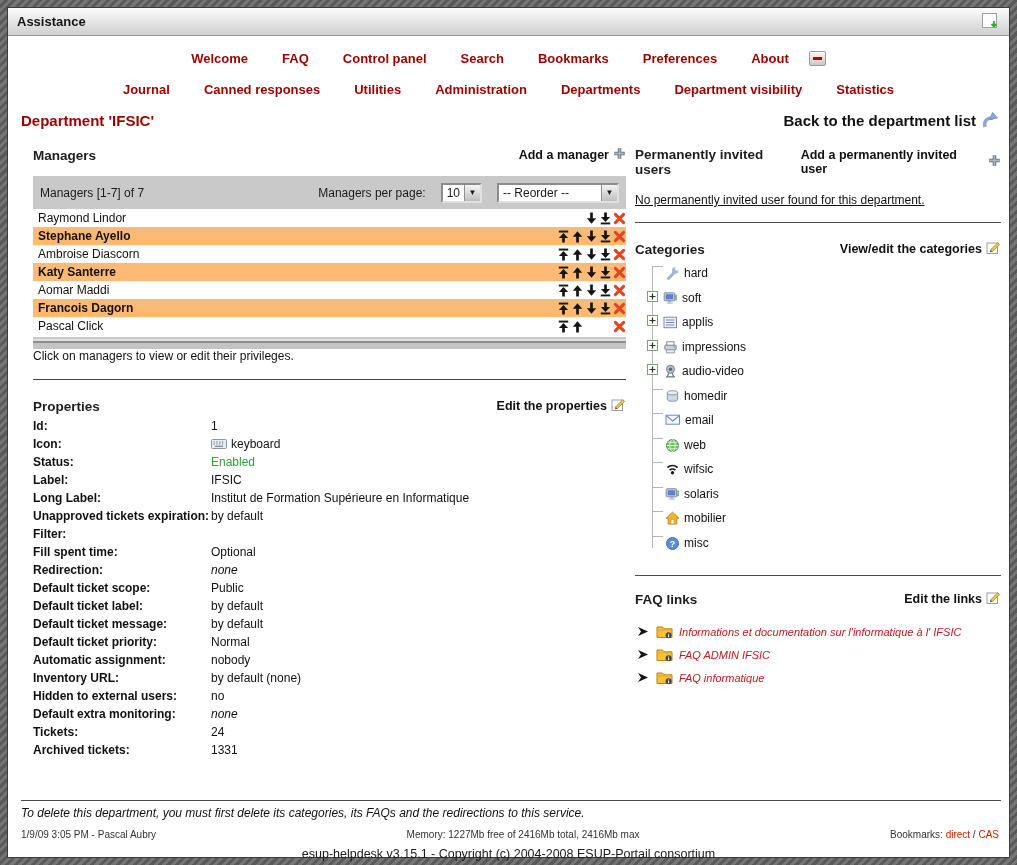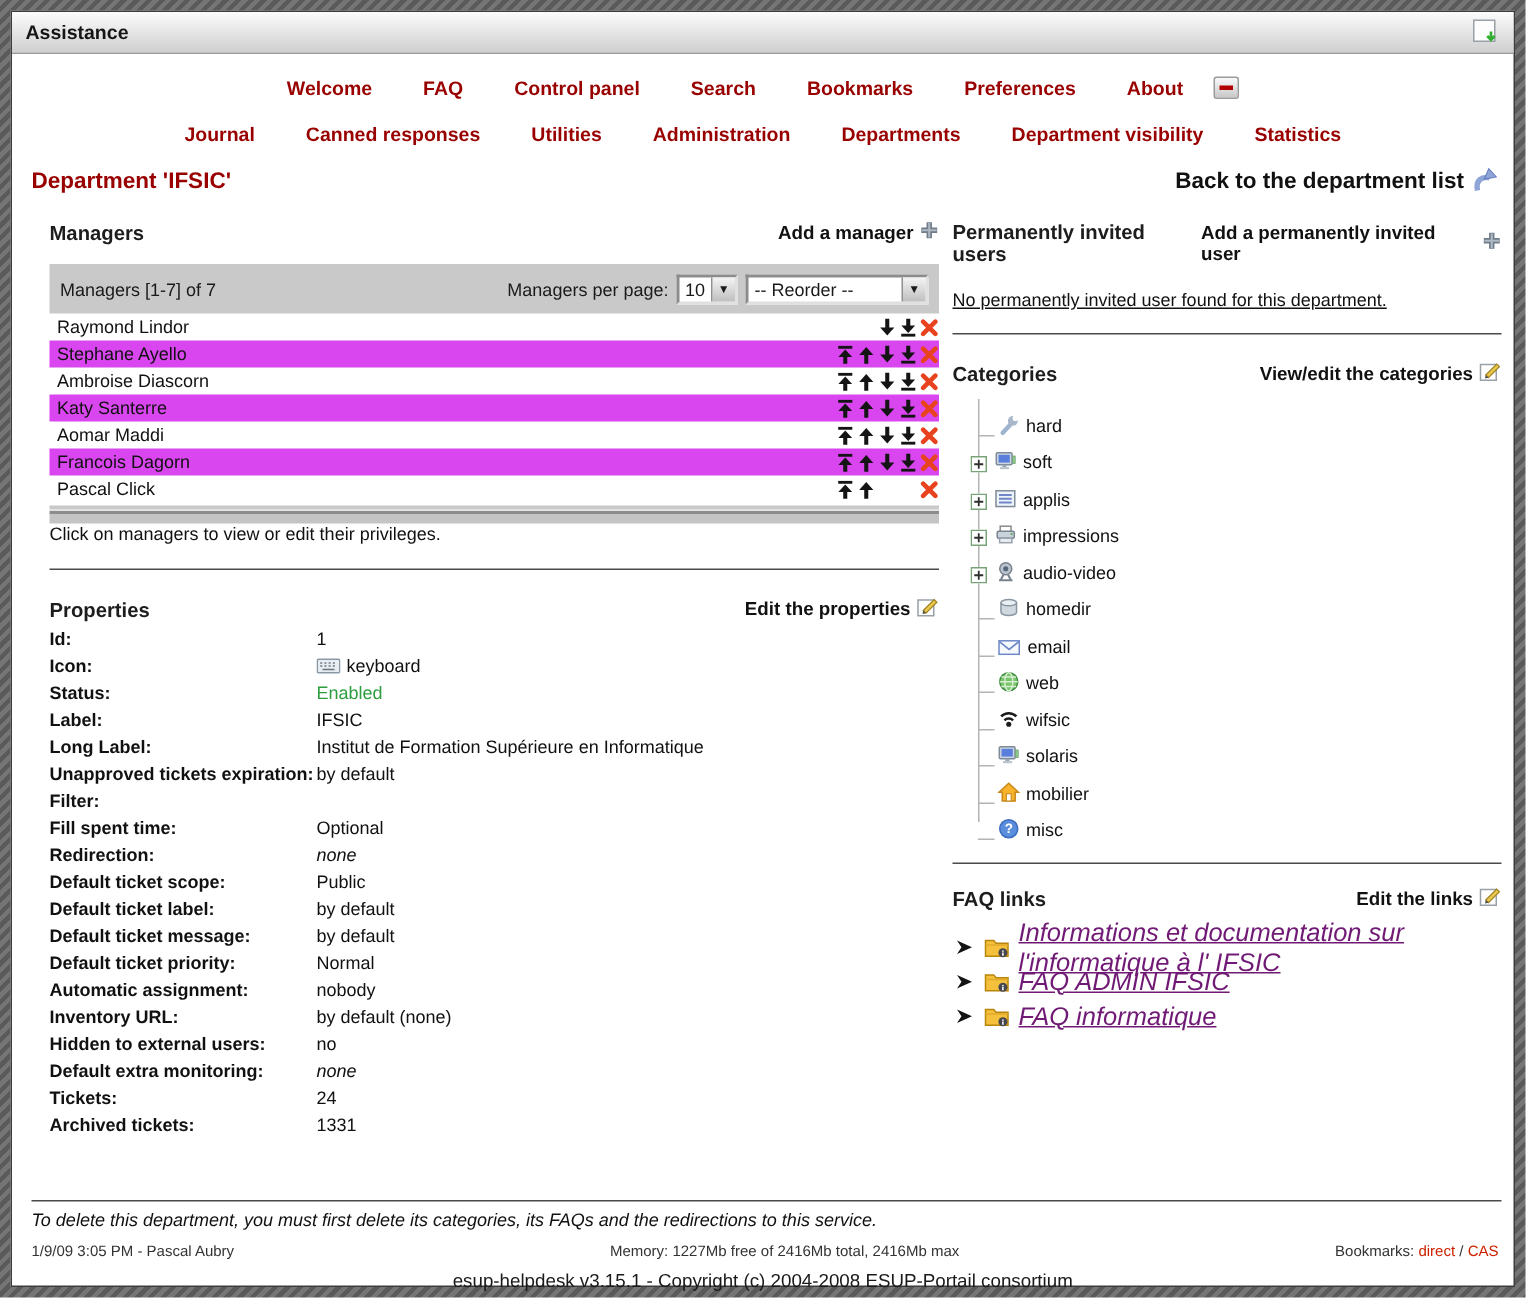--- a/index.html
+++ b/index.html
@@ -40,26 +40,26 @@
   
   .main { display:grid; grid-template-columns:593px 1fr; column-gap:7px; padding:0 8px 0 25px; height:662px; overflow:hidden; }
   .sec-head-row { display:flex; justify-content:space-between; align-items:center; margin-top:17px; }
   .sec-head { font-size:13.5px; font-weight:bold; color:#1d1d1d; }
   .action-link { font-size:12.5px; font-weight:bold; color:#111; display:flex; align-items:center; gap:4px; cursor:pointer; }
   
   .mgr-bar {
     margin-top:13px; height:33px; background:#c9c9c9;
     display:flex; align-items:center; justify-content:space-between; padding:0 7px; font-size:12px; color:#1a1a1a;
   }
-  .mgr-bar-right { display:flex; align-items:center; gap:5px;text-align:right; }
+  .mgr-bar-right { display:flex; align-items:center; gap:15px;text-align:right; }
   .sel { display:inline-flex; align-items:stretch; height:20px; border:2px inset #e0e0e0; background:#fff; cursor:pointer; }
   .sel-val { font-size:12px; padding:1px 4px 0 4px; white-space:nowrap; }
   .sel-btn { width:16px; background:linear-gradient(#f4f4f4,#bfbfbf); border-left:1px solid #909090; display:flex; align-items:center; justify-content:center; font-size:8px; color:#1a1a1a; }
   .mgr-row { height:18px; display:flex; justify-content:space-between; align-items:center; padding-left:5px; font-size:12px; color:#111; cursor:pointer;gap:40px; }
-  .mgr-row.alt { background:#d946ef; }
+  .mgr-row.alt { background:#fdba74;font-weight:bold; }
   .mgr-controls { display:flex; align-items:center; }
   .ctl-slot { width:14px; height:14px; display:inline-flex; align-items:center; justify-content:center; }
   .hscroll {
     height:12px; margin-top:2px;
     background:linear-gradient(#c9c9c9 0 2px,#e2e2e2 2px 4px,#8d8d8d 4px 6px,#c4c4c4 6px 12px);
   }
   .mgr-hint { font-size:12px; color:#111; margin-top:0; }
   hr.rule { border:none; border-top:1px solid #4a4a4a; margin-top:16px; }
   
   .prop-row { display:flex; align-items:center; min-height:18px; font-size:12px; color:#111; }
@@ -68,27 +68,27 @@
   .prop-val.enabled { color:#2e9e3e; }
   .prop-val.italic { font-style:italic; }
   .props-list { margin-top:2px; }
   
   .col-right { padding-left:2px; }
   .empty-text { font-size:12px; color:#111; margin-top:16px;text-decoration:underline; }
   hr.rule-r { border:none; border-top:1px solid #4a4a4a; margin-top:15px; }
   
   .cat-tree { position:relative; margin-top:8px; }
   .cat-tree::before { content:""; position:absolute; left:17px; top:0; bottom:12px; width:1px; background:#b4b4b4; }
-  .cat-row { position:relative; height:24.5px; display:flex; align-items:flex-end; cursor:pointer; }
+  .cat-row { position:relative; height:24.5px; display:flex; align-items:flex-start; cursor:pointer; }
   .cat-stub { width:11px; height:1px; background:#b4b4b4; margin-left:17px; margin-right:2px; }
   .cat-exp { margin-left:12px; margin-right:5px; cursor:pointer; position:relative; z-index:1; background:#fff; }
   .cat-label { font-size:12px; color:#111; margin-left:4px; }
   
   .faq-row { height:23px; display:flex; align-items:center; gap:6px; margin-left:2px; cursor:pointer; }
-  .faq-label { font-size:17px; font-style:italic; color:#701a75;text-decoration:underline; }
+  .faq-label { font-size:11px; font-style:italic; color:#b91c1c; }
   .faq-list { margin-top:12px; }
   
   .delete-note { font-size:12px; font-style:italic; color:#111; padding:5px 13px 0 13px; }
   hr.full { border:none; border-top:1px solid #4a4a4a; margin:8px 8px 0 13px; }
   .statusbar { display:flex; justify-content:space-between; align-items:center; padding:9px 10px 0 13px; font-size:10px; color:#333; }
   .statusbar .bm a { color:#cc2200; cursor:pointer; text-decoration:none; }
   .copyright { text-align:center; font-size:12.5px; color:#1a1a1a; margin-top:7px; }
   svg { display:block; }
 </style>
 </head>

